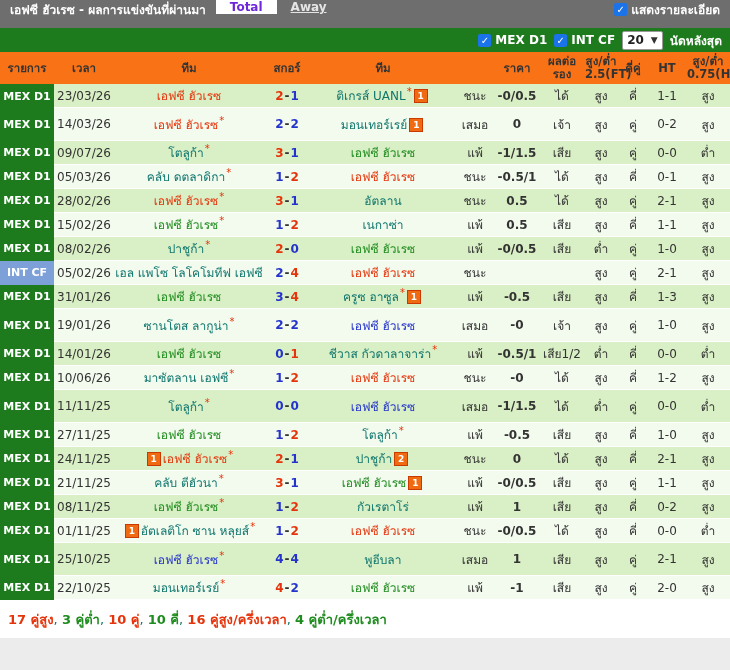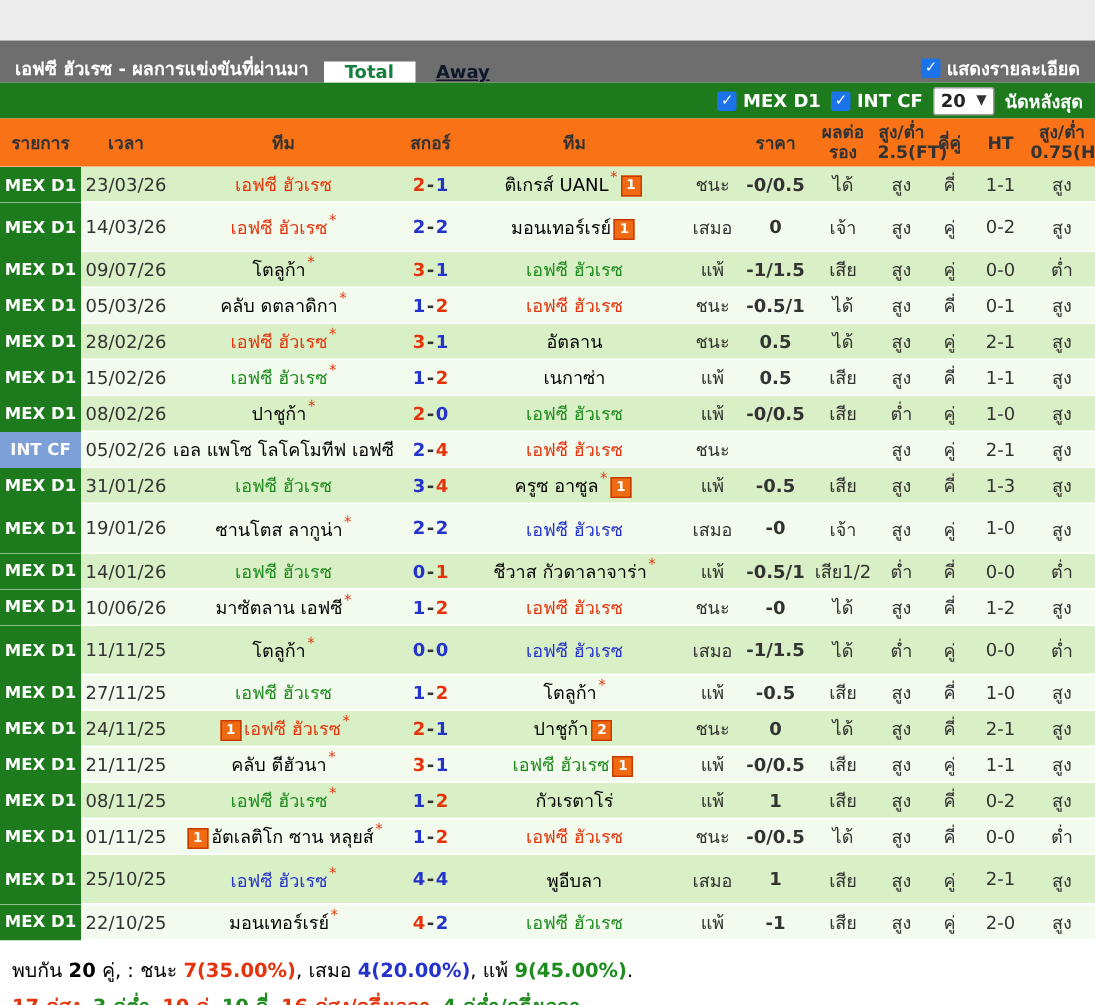--- a/index.html
+++ b/index.html
@@ -1,23 +1,23 @@
 <!DOCTYPE html>
 <html><head>
 <meta charset="utf-8">
 <style>
   html,body{margin:0;padding:0;background:#ececec;font-family:"DejaVu Sans","Liberation Sans",sans-serif;}
   .app{width:730px;background:#fff;}
 
   
-  .topbar{height:28px;background:#6e6e6e;display:flex;align-items:flex-end;color:#fff;font-size:12px;margin-top:27px;}
+  .topbar{height:28px;background:#6e6e6e;display:flex;align-items:flex-start;color:#fff;font-size:12px;}
   .topbar .title{font-weight:bold;display:flex;align-items:center;padding:0 10px;}
   .tabs{display:flex;align-items:stretch;}
-  .tab{display:flex;align-items:center;padding:0 14px;font-weight:bold;cursor:pointer;color:#0f172a;}
-  .tab.active{background:#fff;color:#15803d;}
+  .tab{display:flex;align-items:center;padding:0 14px;font-weight:bold;cursor:pointer;color:#e5e5e5;}
+  .tab.active{background:#fff;color:#6d28d9;}
   .tab.link{text-decoration:underline;}
   .topbar .spacer{flex:1;}
   .chkwrap{display:flex;align-items:center;font-weight:bold;cursor:pointer;}
   .chk{width:13px;height:13px;background:#1a73e8;border-radius:2px;color:#fff;font-size:10px;line-height:13px;text-align:center;display:inline-block;margin-right:4px;flex:none;}
   .topbar .chkwrap{margin-right:10px;}
 
   
   .filterbar{height:24px;background:#1d7b1d;display:flex;align-items:center;justify-content:flex-end;color:#fff;font-size:12px;font-weight:bold;gap:7px;padding-right:8px;}
   .select{background:#fff;color:#222;border:1px solid #999;border-radius:2px;height:17px;display:flex;align-items:center;padding:0 4px;font-weight:bold;font-size:12px;gap:7px;cursor:pointer;}
   .caret{font-size:9px;color:#333;}
@@ -25,21 +25,21 @@
   
   .results{width:730px;border-collapse:collapse;table-layout:fixed;font-size:12px;}
   .results thead th{background:#f97316;color:#333;font-weight:bold;padding:3px 1px;font-size:11.5px;line-height:1.15;text-align:center;}
   .results td{text-align:center;padding:1px;border-bottom:1px solid #fff;color:#333;height:21px;overflow:hidden;}
   .results tr.tall td{height:30px;}
   td.lg{font-weight:bold;color:#fff;font-size:11px;border-bottom:none;}
   .lg-mex{background:#1d7b1d;}
   .lg-int{background:#7da0d8;}
   tr.odd  td:not(.lg){background:#d9efc5;}
   tr.even td:not(.lg){background:#f3faee;}
-  .c-red{color:#e5340b;} .c-green{color:#1e8c1e;} .c-blue{color:#2433cc;} .c-black{color:#000000;}
+  .c-red{color:#e5340b;} .c-green{color:#1e8c1e;} .c-blue{color:#2433cc;} .c-black{color:#0f766e;}
   .b{font-weight:bold;}
   .odds{color:#2433cc;font-weight:bold;}
   .dash{color:#333;font-weight:bold;padding:0 1px;}
   .star{color:#e5340b;font-size:10px;vertical-align:top;margin-left:1px;}
   .card{display:inline-block;min-width:10px;height:12px;background:#f06a12;border:1px solid #c93a00;color:#fff;font-size:9px;line-height:12px;font-weight:bold;padding:0 1px;vertical-align:1px;margin:0 2px;}
 
   
   .summary{padding:6px 8px 5px 8px;font-size:13px;color:#222;background:#fff;}
   .sline{margin:3px 0;}
 </style>
@@ -386,17 +386,16 @@
           <td class="c-green">เสีย</td>
           <td class="c-red">สูง</td>
           <td class="c-red">คู่</td>
           <td class="ht">2-0</td>
           <td class="c-red">สูง</td>
         </tr>
       </tbody>
   </table>
 
   <div class="summary">
-      <div class="sline"><span class="c-black">พบกัน </span><span class="c-black b">20</span><span class="c-black"> คู่, : ชนะ </span><span class="c-red b">7(35.00%)</span><span class="c-black">, เสมอ </span><span class="c-blue b">4(20.00%)</span><span class="c-black">, แพ้ </span><span class="c-green b">9(45.00%)</span><span class="c-black">.</span></div>
       <div class="sline"><span class="c-red b">17 คู่สูง</span><span class="c-black">, </span><span class="c-green b">3 คู่ต่ำ</span><span class="c-black">, </span><span class="c-red b">10 คู่</span><span class="c-black">, </span><span class="c-green b">10 คี่</span><span class="c-black">, </span><span class="c-red b">16 คู่สูง/ครึ่งเวลา</span><span class="c-black">, </span><span class="c-green b">4 คู่ต่ำ/ครึ่งเวลา</span></div>
     </div>
 
 </div>
 
 </body></html>

